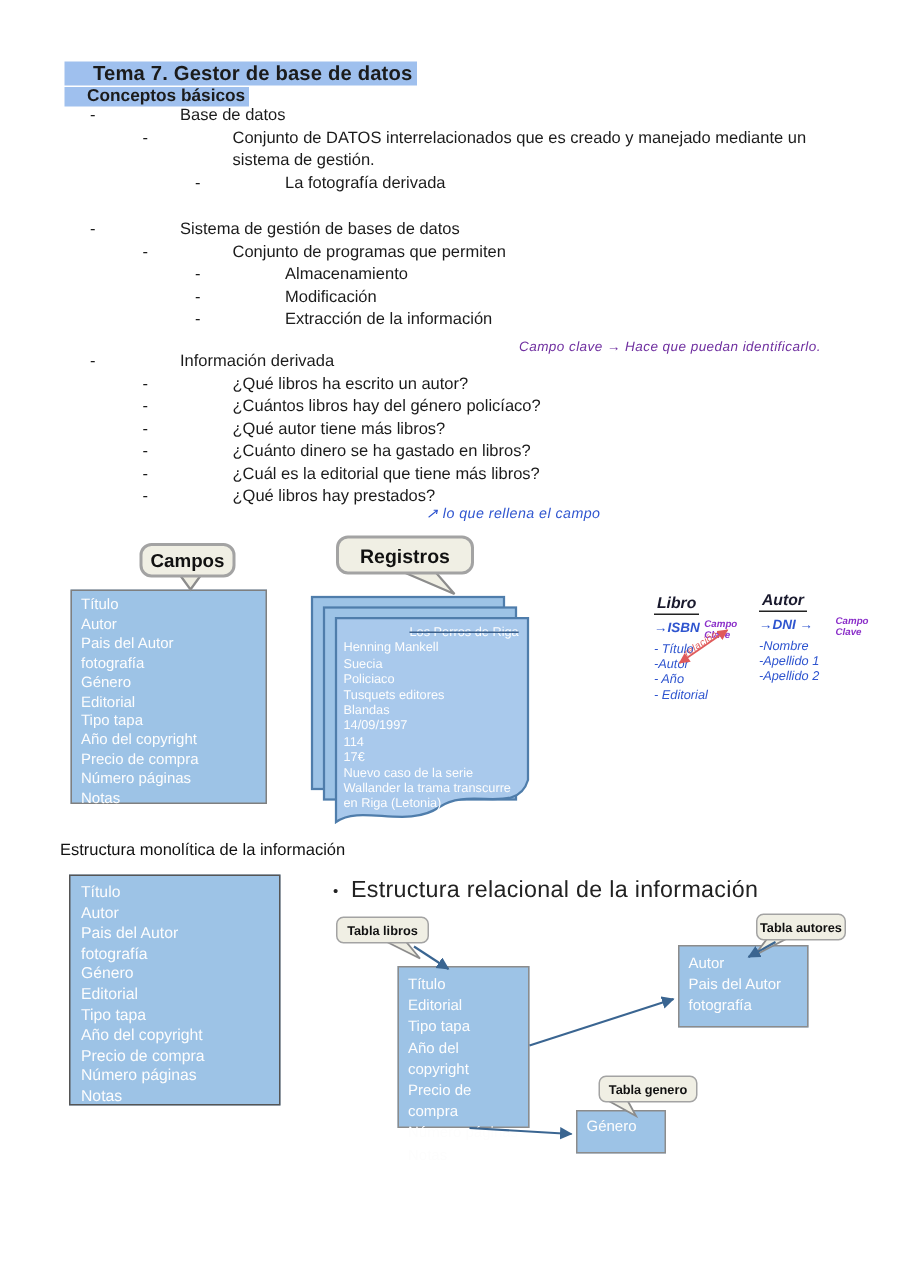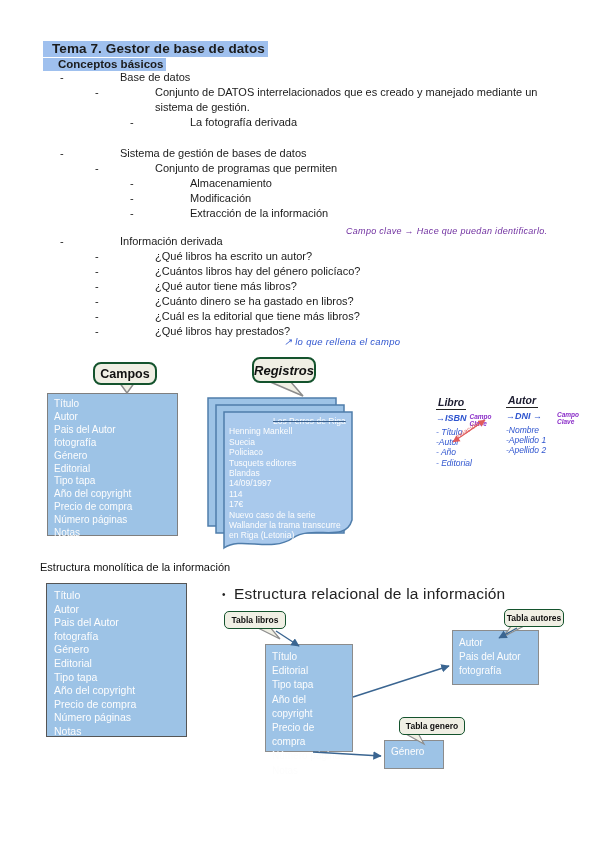--- a/index.html
+++ b/index.html
@@ -2,21 +2,21 @@
 <html><head>
 <meta charset="utf-8">
 <style>
   * { margin:0; padding:0; box-sizing:border-box; }
   html,body { width:600px; height:848px; background:#ffffff;
               font-family:"Liberation Sans", sans-serif; color:#1b1b1b; }
   .page { position:relative; width:600px; height:848px; overflow:hidden; background:#fff; }
 
   
   .doc-title { position:absolute; left:43px; top:41px; font-size:13.5px; font-weight:bold;
-               background:#9fc0ee; padding:0 3px 1px 9px; letter-spacing:.1px; }
+               background:#9fc0ee; padding:0 3px 1px 19px; letter-spacing:.1px; }
   .doc-subtitle { position:absolute; left:43px; top:58px; font-size:11.5px; font-weight:bold;
                   background:#9fc0ee; padding:0 3px 1px 15px; }
 
   
   .outline { position:absolute; left:43px; top:70px; width:525px; font-size:11px; line-height:15px; }
   .row { display:flex; }
   .row .m { flex:none; width:18px; text-align:left; }
   .lvl1 { margin-left:17px; }
   .lvl2 { margin-left:52px; }
   .lvl3 { margin-left:87px; }
@@ -25,25 +25,25 @@
   .gap13 { margin-top:13px; }
 
   
   .hw { font-style:italic; letter-spacing:.3px; }
   .hw-purple { position:absolute; left:346px; top:226px; width:222px;
                color:#7030a0; font-size:9px; }
   .hw-blue-note { position:absolute; left:284px; top:336px; width:160px;
                   color:#2f55cf; font-size:9.5px; }
 
   
-  .callout { position:absolute; background:#f0efe4; border:2px solid #14532d;
+  .callout { position:absolute; background:#f0efe4; border:2px solid #a3a3a3;
              border-radius:8px; display:flex; align-items:center; justify-content:center;
              z-index:4; color:#111; }
   .co-campos    { left:93px;  top:362px; width:64px; height:23px; font-size:12.5px; font-weight:600; }
-  .co-registros { left:252px; top:357px; width:64px; height:26px; font-size:13px; font-weight:600;font-style:italic; }
+  .co-registros { left:224px; top:357px; width:92px; height:26px; font-size:13px; font-weight:600; }
   .co-small { border-width:1.5px; border-radius:5px; font-size:8.5px; font-weight:600; }
   .co-tlibros  { left:224px; top:611px; width:62px; height:18px; }
   .co-tautores { left:504px; top:609px; width:60px; height:18px; }
   .co-tgenero  { left:399px; top:717px; width:66px; height:18px; }
 
   
   .bluebox { position:absolute; background:#9dc3e6; border:1px solid #7f7f7f;
              color:#fdfdfd; z-index:1; }
   .bb-campos { left:47px; top:393px; width:131px; height:143px; padding:4px 6px;
                font-size:10px; line-height:12.9px; }

